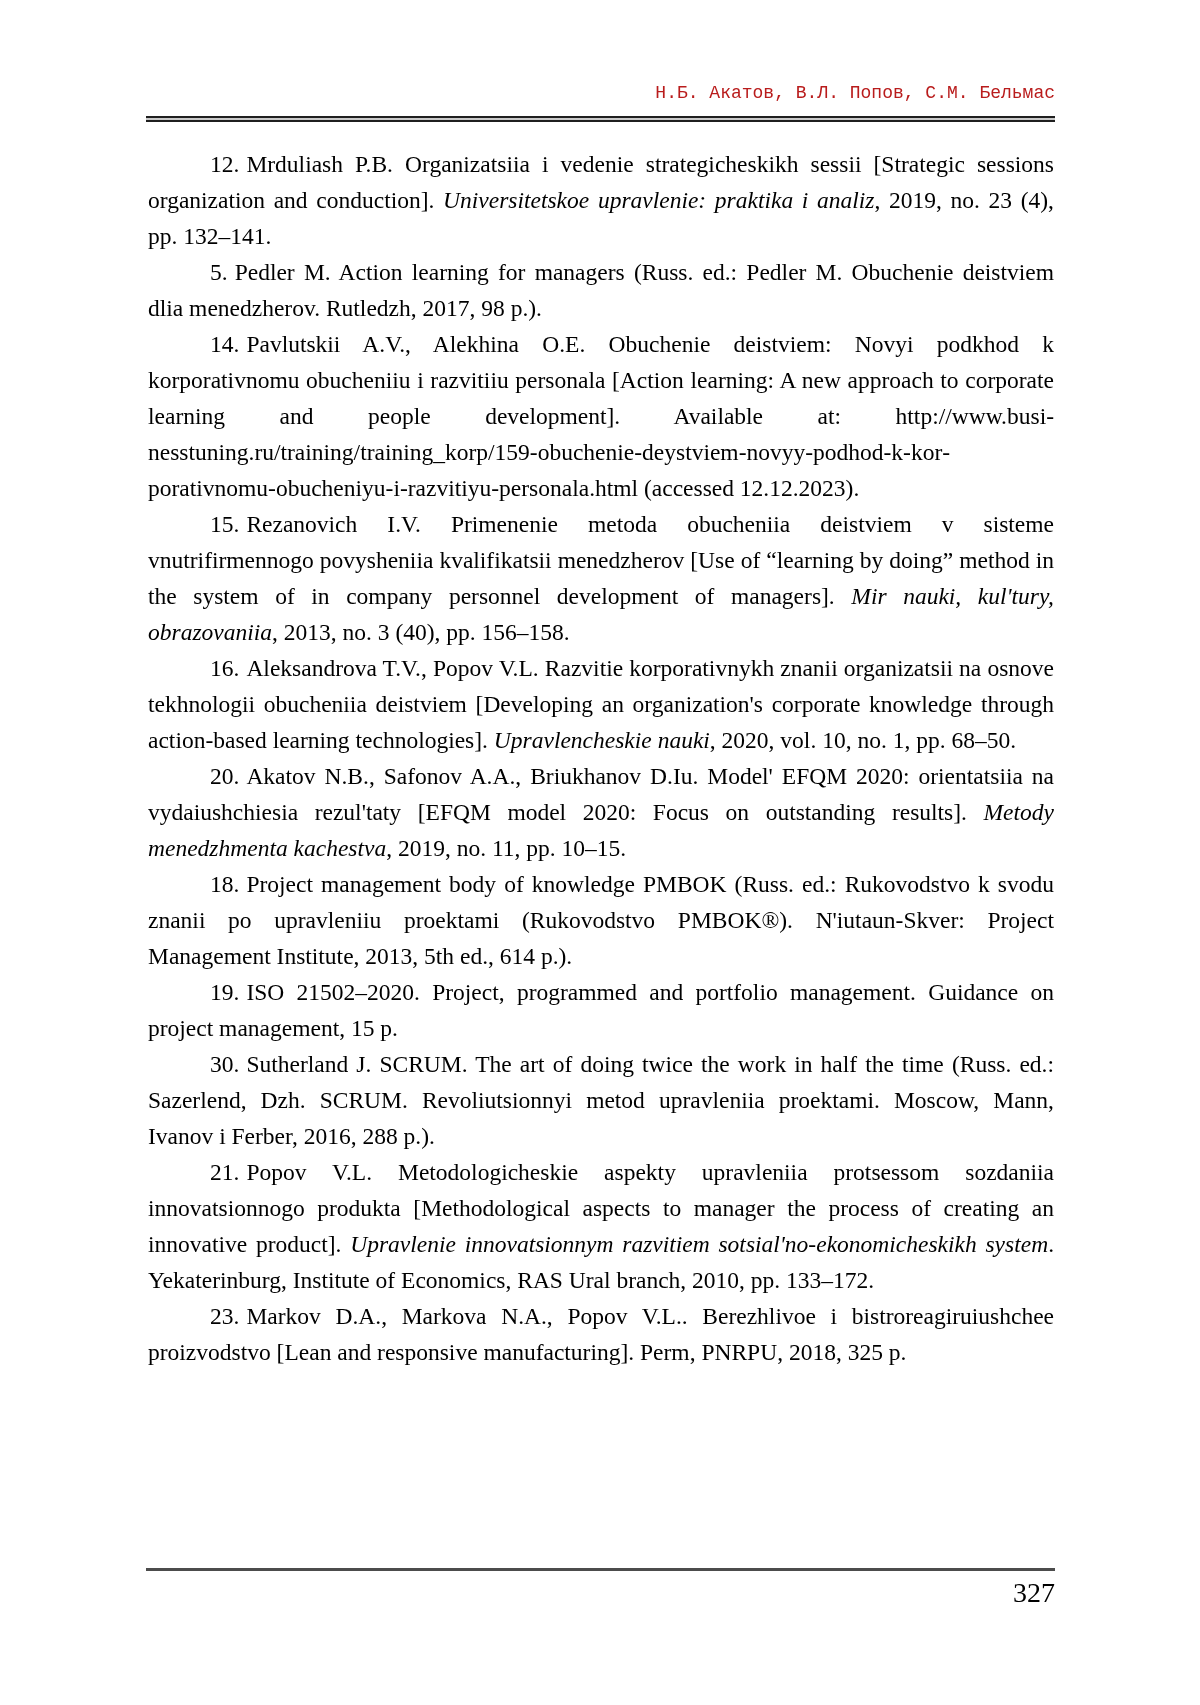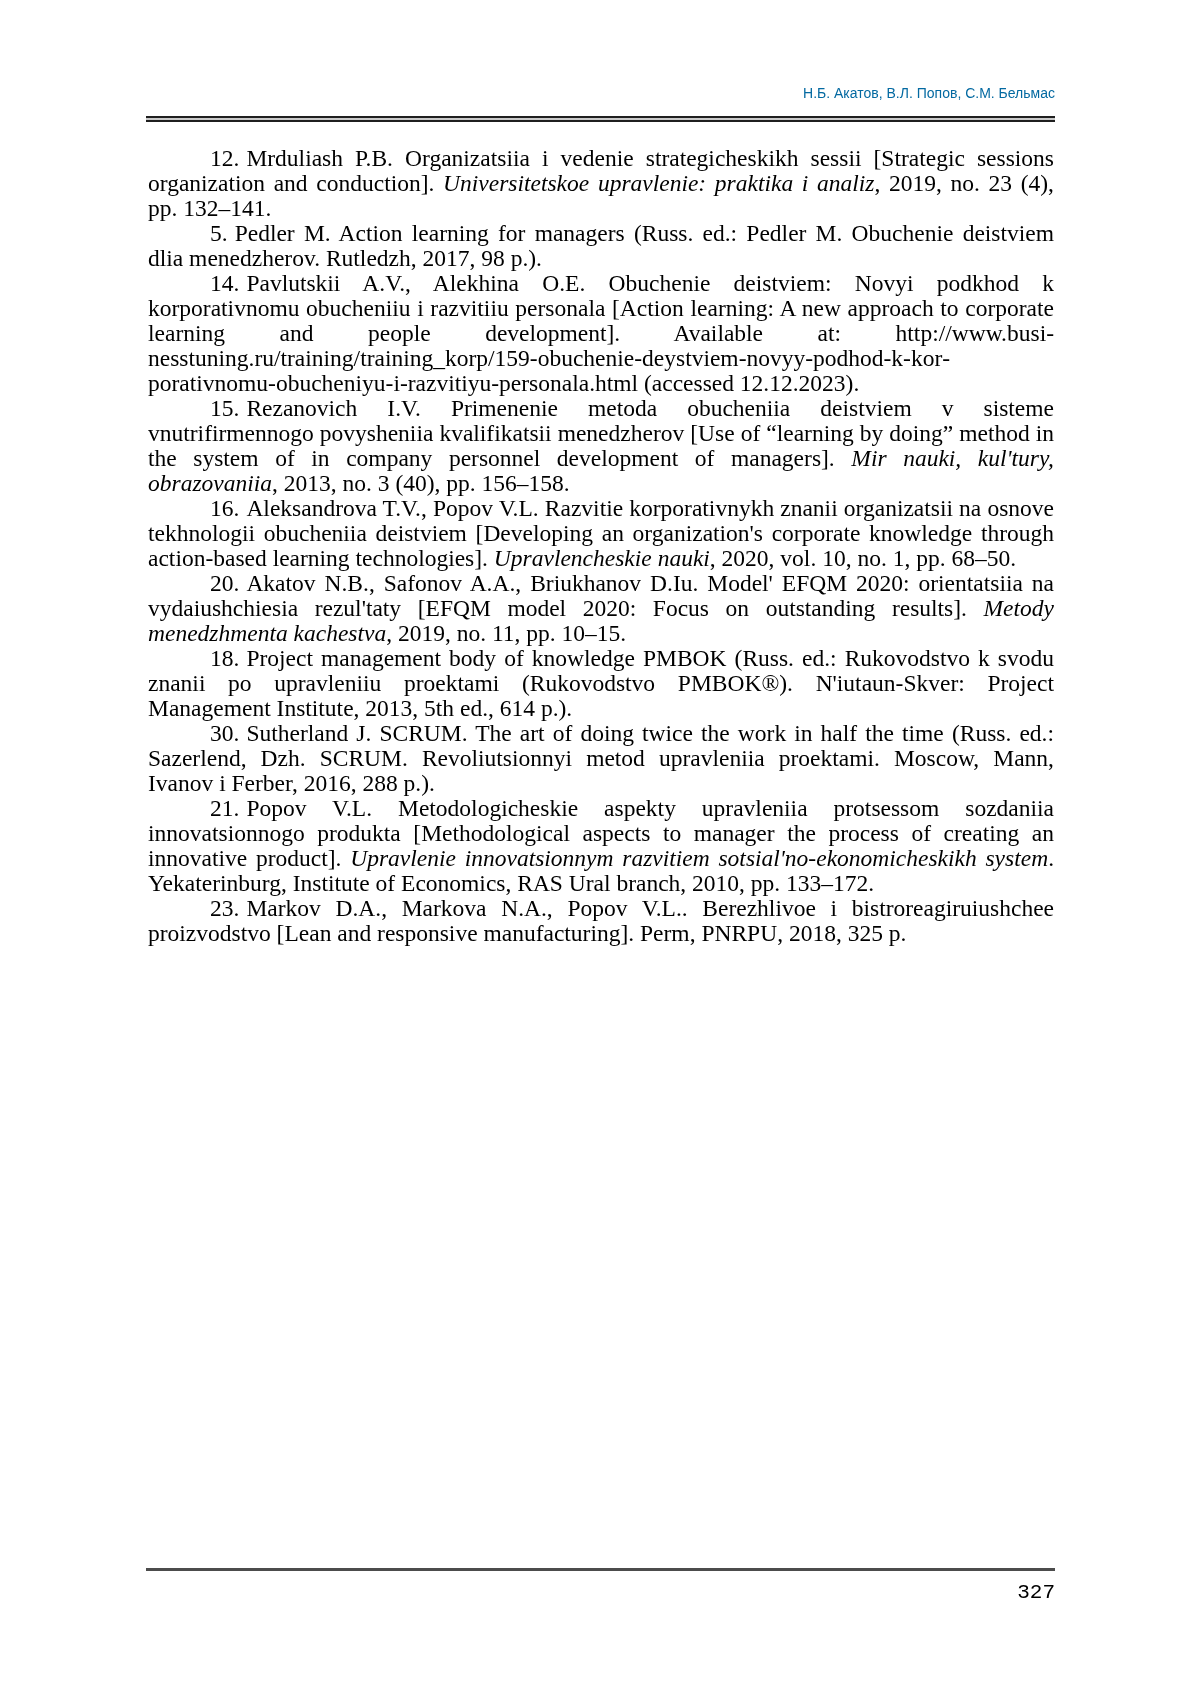--- a/index.html
+++ b/index.html
@@ -9,24 +9,24 @@
     height: 1705px;
     background: #ffffff;
     color: #000000;
     font-family: "Liberation Serif", serif;
     overflow: hidden;
   }
   .running-authors {
     position: absolute;
     top: 80px;
     right: 145px;
-    font-family: Liberation Sans, sans-serif;
-    font-size: 14px;
+    font-family: Liberation Mono, monospace;
+    font-size: 18px;
     line-height: 26px;
-    color: #0369a1;
+    color: #b91c1c;
     white-space: nowrap;
   }
   .header-rule {
     position: absolute;
     top: 116px;
     left: 146px;
     width: 909px;
     height: 2px;
     background: #c9c9c9;
     border-top: 2px solid #1f1f1f;
@@ -37,59 +37,59 @@
     top: 146px;
     left: 148px;
     width: 906px;
   }
   .ref {
     margin: 0;
     padding: 0;
     text-align: justify;
     text-indent: 62px;
     font-size: 23.5px;
-    line-height: 25px;
+    line-height: 36px;
     overflow-wrap: break-word;
   }
   .ref .num { padding-right: 7px; }
   .it { font-style: italic; }
   .footer-rule {
     position: absolute;
     top: 1568px;
     left: 146px;
     width: 909px;
     height: 3px;
     background: #4c4c4c;
   }
   .page-number {
     position: absolute;
     top: 1578px;
     right: 145px;
-    font-size: 21px;
+    font-size: 28px;
     line-height: 30px;
-    font-family: Liberation Mono, monospace;
   }
 </style>
 </head>
 <body>
 
 <div class="page">
 
   <div class="running-authors">Н.Б. Акатов, В.Л. Попов, С.М. Бельмас</div>
 
   <div class="header-rule"></div>
 
   <div class="refs">
       <p class="ref"><span class="num">12.</span><span>Mrduliash P.B. Organizatsiia i vedenie strategicheskikh sessii [Strategic sessions organization and conduction]. </span><span class="it">Universitetskoe upravlenie: praktika i analiz</span><span>, 2019, no. 23 (4), pp. 132–141.</span></p>
       <p class="ref"><span class="num">5.</span><span>Pedler M. Action learning for managers (Russ. ed.: Pedler M. Obuchenie deistviem dlia menedzherov. Rutledzh, 2017, 98 p.).</span></p>
       <p class="ref"><span class="num">14.</span><span>Pavlutskii A.V., Alekhina O.E. Obuchenie deistviem: Novyi podkhod k korporativnomu obucheniiu i razvitiiu personala [Action learning: A new approach to corporate learning and people development]. Available at: http://www.busi­nesstuning.ru/training/training_korp/159-obuchenie-deystviem-novyy-podhod-k-kor­porativnomu-obucheniyu-i-razvitiyu-personala.html (accessed 12.12.2023).</span></p>
       <p class="ref"><span class="num">15.</span><span>Rezanovich I.V. Primenenie metoda obucheniia deistviem v sisteme vnutrifirmennogo povysheniia kvalifikatsii menedzherov [Use of “learning by do­ing” method in the system of in company personnel development of managers]. </span><span class="it">Mir nauki, kul'tury, obrazovaniia</span><span>, 2013, no. 3 (40), pp. 156–158.</span></p>
       <p class="ref"><span class="num">16.</span><span>Aleksandrova T.V., Popov V.L. Razvitie korporativnykh znanii organizatsii na osnove tekhnologii obucheniia deistviem [Developing an organiza­tion's corporate knowledge through action-based learning technologies]. </span><span class="it">Upravlencheskie nauki</span><span>, 2020, vol. 10, no. 1, pp. 68–50.</span></p>
       <p class="ref"><span class="num">20.</span><span>Akatov N.B., Safonov A.A., Briukhanov D.Iu. Model' EFQM 2020: orientatsiia na vydaiushchiesia rezul'taty [EFQM model 2020: Focus on outstanding results]. </span><span class="it">Metody menedzhmenta kachestva</span><span>, 2019, no. 11, pp. 10–15.</span></p>
       <p class="ref"><span class="num">18.</span><span>Project management body of knowledge PMBOK (Russ. ed.: Rukovodstvo k svodu znanii po upravleniiu proektami (Rukovodstvo PMBOK®). N'iutaun-Skver: Project Management Institute, 2013, 5th ed., 614 p.).</span></p>
+      <p class="ref"><span class="num">19.</span><span>ISO 21502–2020. Project, programmed and portfolio management. Guidance on project management, 15 p.</span></p>
       <p class="ref"><span class="num">30.</span><span>Sutherland J. SCRUM. The art of doing twice the work in half the time (Russ. ed.: Sazerlend, Dzh. SCRUM. Revoliutsionnyi metod upravleniia proektami. Moscow, Mann, Ivanov i Ferber, 2016, 288 p.).</span></p>
       <p class="ref"><span class="num">21.</span><span>Popov V.L. Metodologicheskie aspekty upravleniia protsessom sozdaniia innovatsionnogo produkta [Methodological aspects to manager the process of creat­ing an innovative product]. </span><span class="it">Upravlenie innovatsionnym razvitiem sotsial'no-ekonomicheskikh system</span><span>. Yekaterinburg, Institute of Economics, RAS Ural branch, 2010, pp. 133–172.</span></p>
       <p class="ref"><span class="num">23.</span><span>Markov D.A., Markova N.A., Popov V.L.. Berezhlivoe i bistro­reagiruiushchee proizvodstvo [Lean and responsive manufacturing]. Perm, PNRPU, 2018, 325 p.</span></p>
     </div>
 
   <div class="footer-rule"></div>
 
   <div class="page-number">327</div>
 
 </div>

